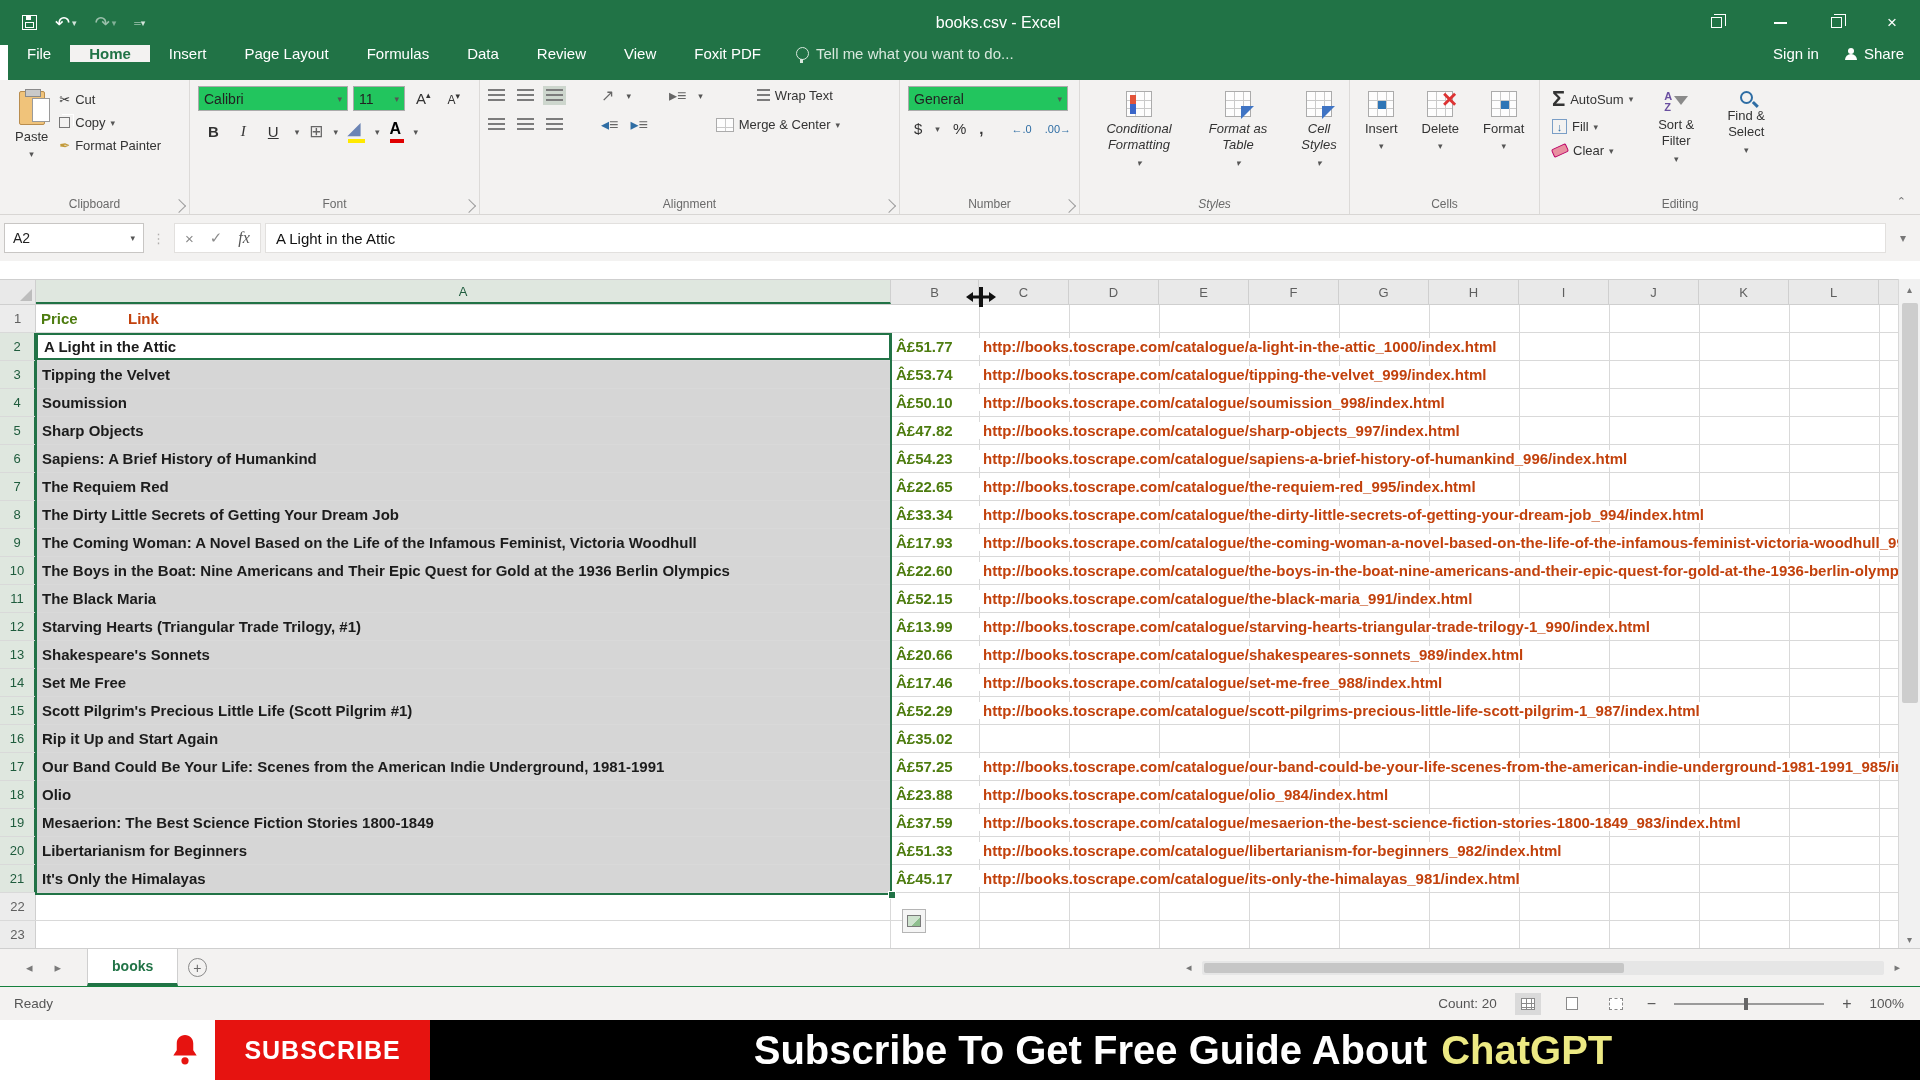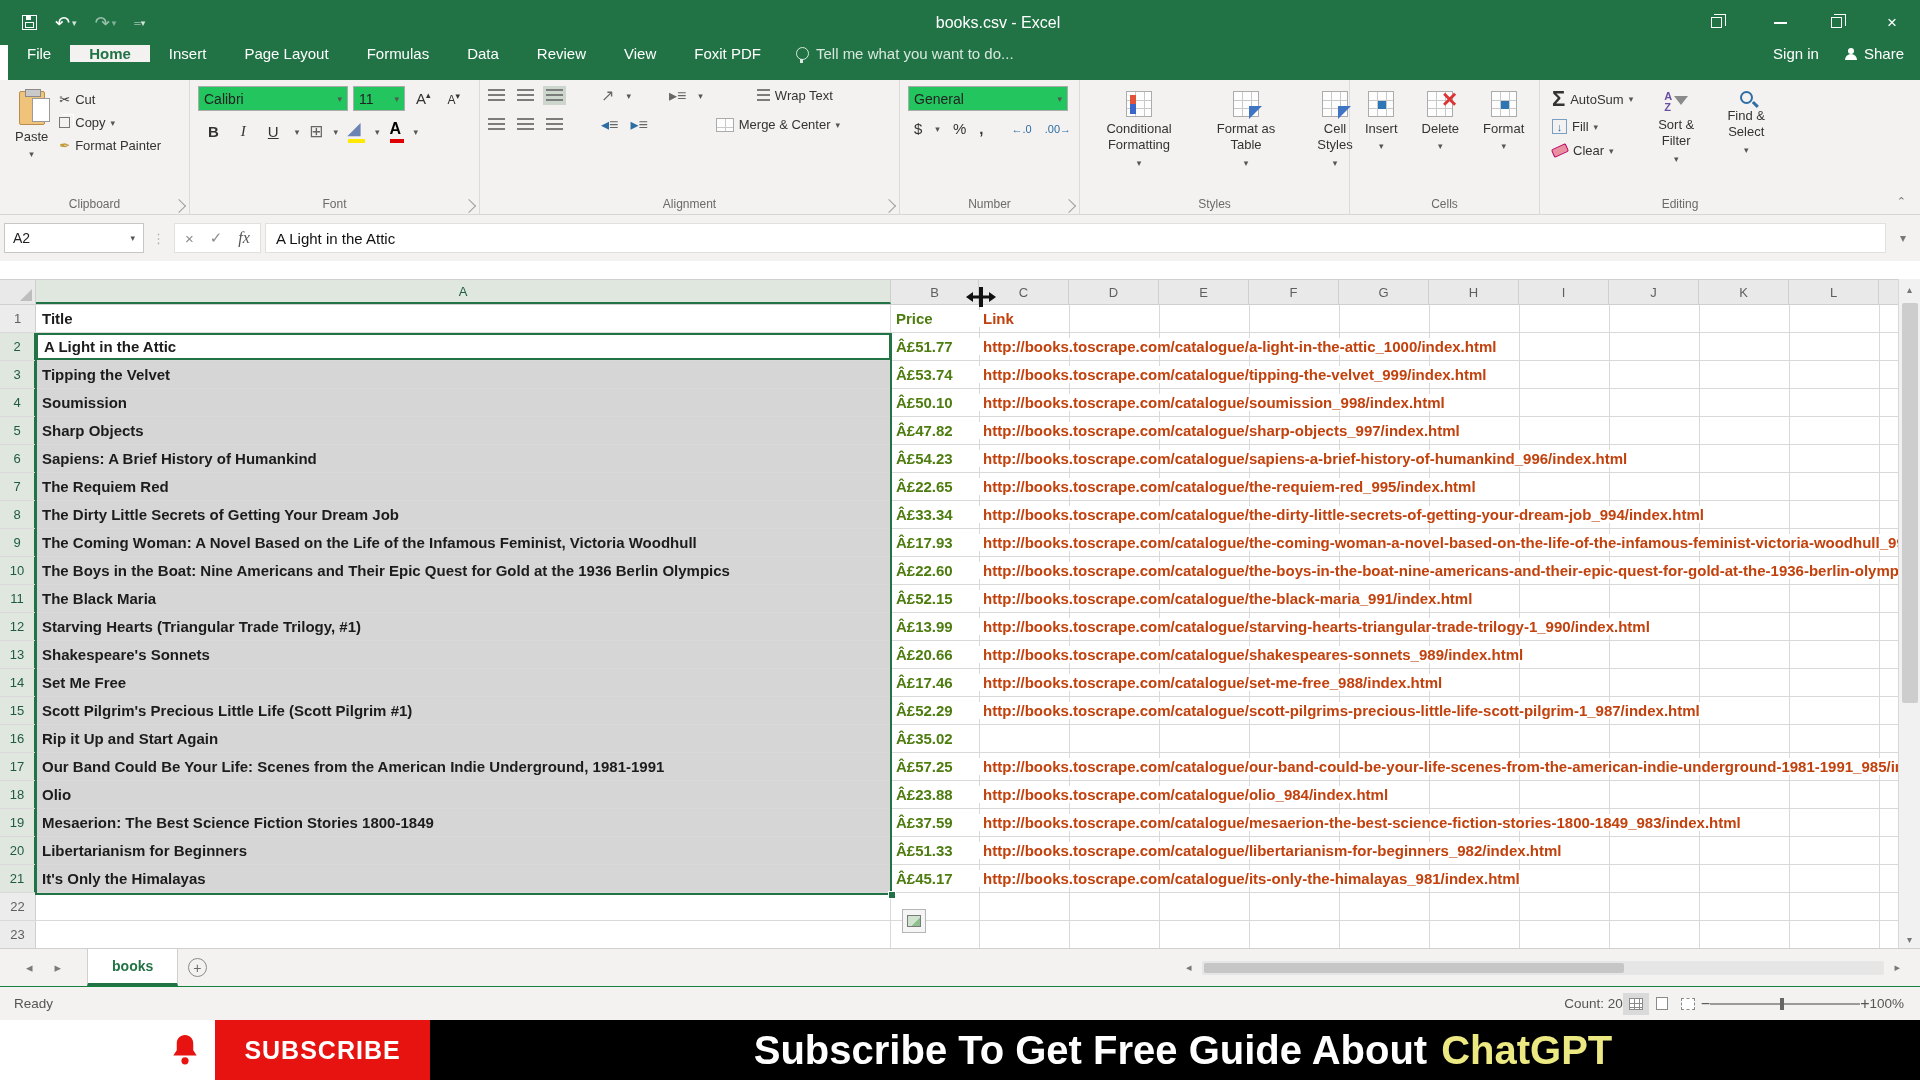--- a/index.html
+++ b/index.html
@@ -123,21 +123,21 @@
   .add-sheet { width:38px; display:flex; align-items:center; justify-content:center; }
   .add-glyph { width:19px; height:19px; border:1px solid #8a8a8a; border-radius:50%; color:#6a6a6a; font-size:14px; display:flex; align-items:center; justify-content:center;}
   .hscroll { margin-left:auto; display:flex; align-items:center; width:740px; gap:4px; padding-right:14px;}
   .hs-arrow { color:#777; font-size:11px; padding:0 6px;}
   .hs-track { flex:1; height:14px; background:#e6e6e6; position:relative; border-radius:2px;}
   .hs-thumb { position:absolute; left:2px; top:2px; width:420px; height:10px; background:#c6c6c6; border-radius:2px;}
 
   
   .statusbar { left:0; top:986px; width:1920px; height:34px; background:#f3f2f1; border-top:1px solid #15803d; display:flex; align-items:center; font-size:13.5px; color:#555;}
   .status-left { padding-left:14px; }
-  .status-right { margin-left:auto; display:flex; align-items:center; padding-right:16px;}
+  .status-right { margin-left:auto; display:flex; align-items:center; gap:18px; padding-right:16px;}
   .view-ico { width:26px; height:22px; display:flex; align-items:center; justify-content:center; color:#666;}
   .view-ico.on { background:#dadada; }
   .mini-grid { width:14px; height:12px; background:
      linear-gradient(#8a8a8a 0 0) 0 4px/14px 1px no-repeat,
      linear-gradient(#8a8a8a 0 0) 0 8px/14px 1px no-repeat,
      linear-gradient(#8a8a8a 0 0) 4px 0/1px 12px no-repeat,
      linear-gradient(#8a8a8a 0 0) 9px 0/1px 12px no-repeat,
      #fff; border:1px solid #8a8a8a;}
   .mini-page { width:12px; height:13px; background:#fff; border:1px solid #8a8a8a;}
   .mini-break { width:14px; height:12px; background:#fff; border:1px dashed #8a8a8a;}
@@ -307,21 +307,21 @@
       <span>%</span>
       <span style="font-weight:bold;">,</span>
       <span style="width:6px;"></span>
       <span style="font-size:11px;color:#2e6da4;">←.0</span>
       <span style="font-size:11px;color:#2e6da4;">.00→</span>
     </div>
     <span class="rgroup-label">Number</span>
     <span class="launcher"></span>
   </div>
 
-  <div class="rgroup" style="width:270px;display:flex;gap:14px;">
+  <div class="rgroup" style="width:270px;display:flex;gap:6px;font-style:italic;">
     <div class="btn-big">
       <span class="fmt-grid cf-grid icon28"></span>
       <span style="width:88px;">Conditional Formatting</span>
         <span class="dda">▾</span>
     </div>
     <div class="btn-big">
       <span class="fmt-grid brush icon28"></span>
       <span style="width:70px;">Format as Table</span>
         <span class="dda">▾</span>
     </div>
@@ -433,21 +433,20 @@
       <div class="vline" style="left: 1609px;"></div>
       <div class="vline" style="left: 1699px;"></div>
       <div class="vline" style="left: 1789px;"></div>
       <div class="vline" style="left: 1879px;"></div>
     </div>
 
   <div class="rows" id="rowsHost">
 
     <div class="grow">
       <div class="gutter">1</div>
-      <div class="cA">Title</div>
       <div class="cB">Price</div>
       <div class="cL">
           <span>Link</span>
         </div>
     </div>
 
     <div class="grow">
       <div class="gutter selrow">2</div>
       <div class="cA activecell" style="border: 2px solid rgb(33, 115, 70);">A Light in the Attic</div>
       <div class="cB">Â£51.77</div>

